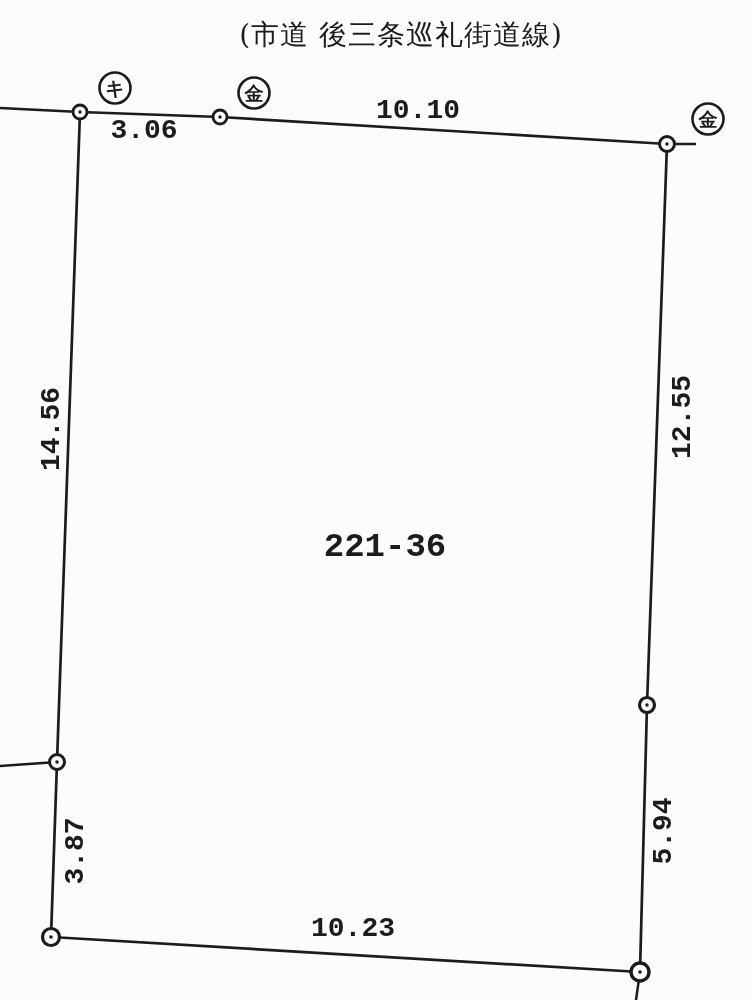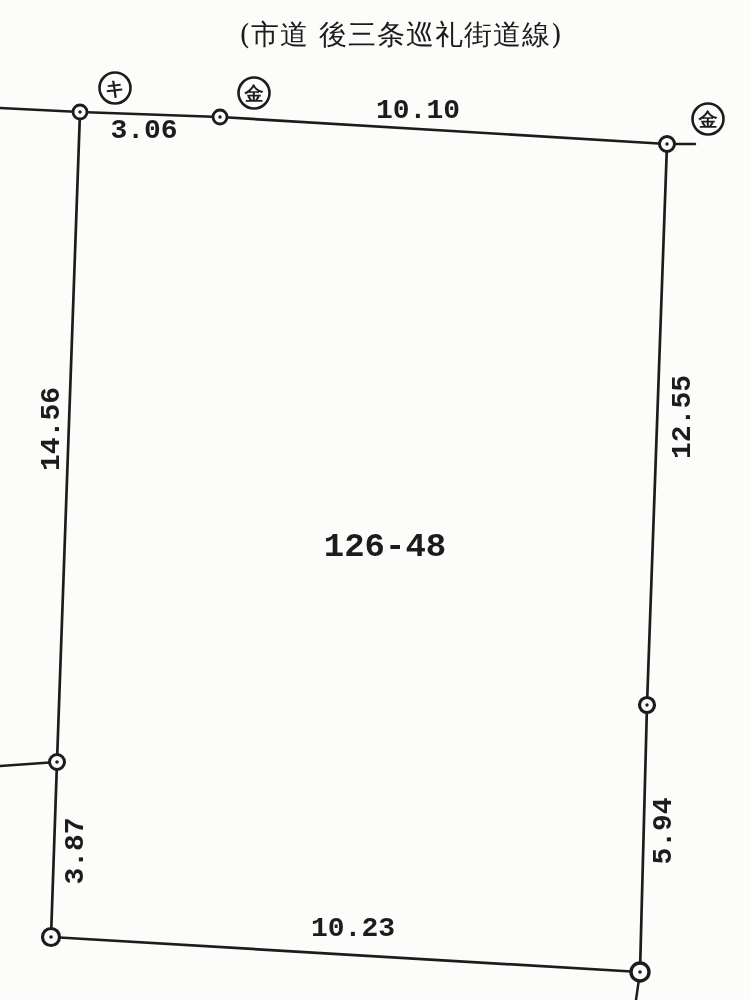--- a/index.html
+++ b/index.html
@@ -119,21 +119,21 @@
       </g>
       <g>
         <circle cx="708" cy="119" r="15.5" fill="none" stroke="#1c1c1c" stroke-width="2.6"></circle>
         <text x="708" y="126" text-anchor="middle" class="marker-kanji">金</text>
       </g>
     </g>
   </svg>
 
   <div class="label road-title" style="left:401px; top:35px;">(市道 後三条巡礼街道線)</div>
 
-  <div class="label parcel-no" style="left:385px; top:547px;">126-48</div>
+  <div class="label parcel-no" style="left:385px; top:547px;">221-36</div>
 
   <div class="label dim" style="left:144px; top:131px;">3.06</div>
   <div class="label dim" style="left:418px; top:111px;">10.10</div>
   <div class="label dim vert" style="left:52px; top:429px;">14.56</div>
   <div class="label dim vert" style="left:76px; top:851px;">3.87</div>
   <div class="label dim vert" style="left:683px; top:417px;">12.55</div>
   <div class="label dim vert" style="left:664px; top:831px;">5.94</div>
   <div class="label dim" style="left:353px; top:929px;">10.23</div>
 
 </div>

